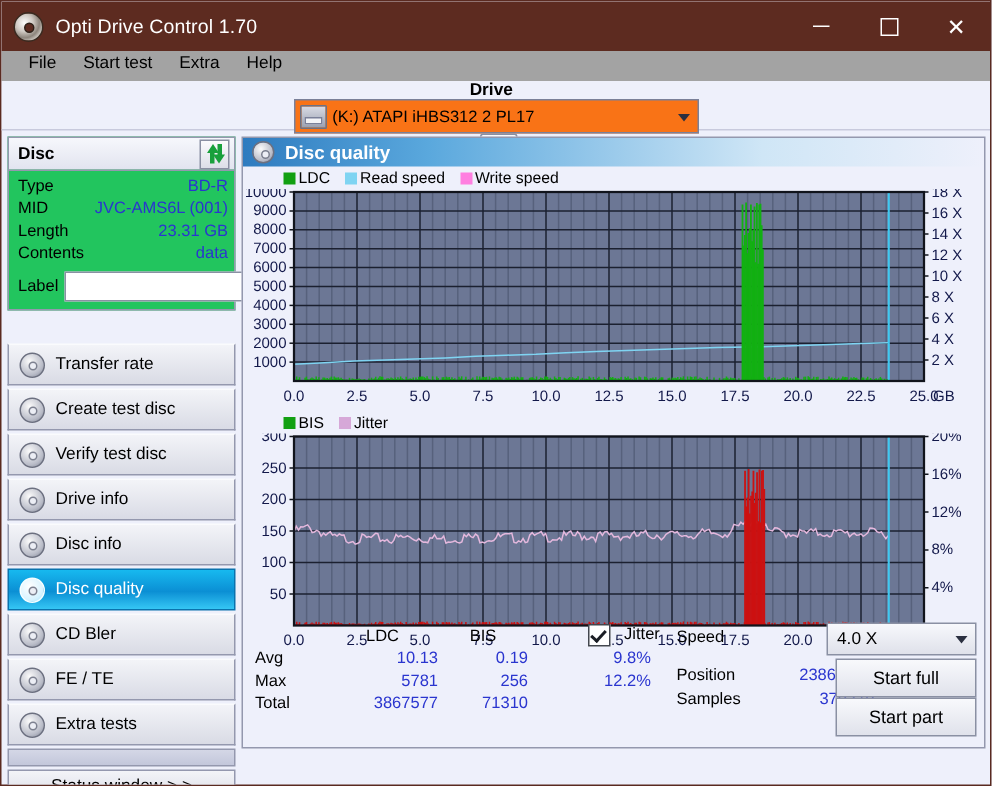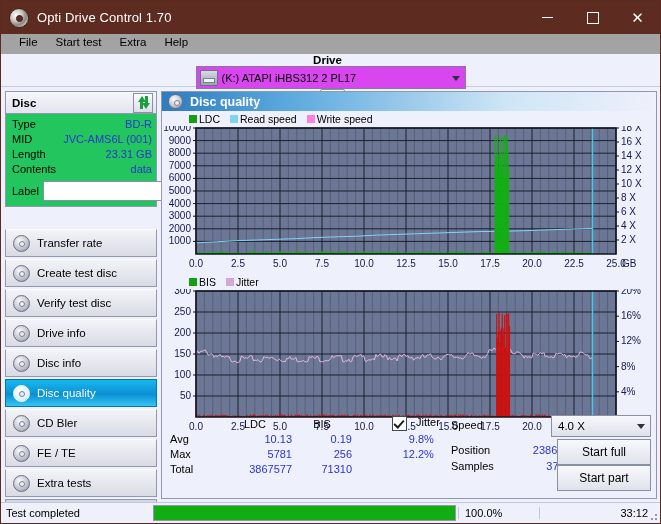--- a/index.html
+++ b/index.html
@@ -48,21 +48,21 @@
     padding-left:9px;gap:0px;
   }
   .menu-item{padding:2px 9px;font-size:11.5px;color:#000;}
   
   .toolbar{
     height:32px;background:#eef0fb;display:flex;align-items:center;
     padding:0 6px;border-bottom:1px solid #c8cadd;flex-direction:column;
   }
   .tb-label{font-weight:bold;font-size:11.5px;margin-right:10px;margin-left:4px;}
   .drive-combo{
-    flex:none;width:268px;height:21px;background:#d946ef;border:1px solid #7a8099;
+    flex:none;width:268px;height:21px;background:#f97316;border:1px solid #7a8099;
     display:flex;align-items:center;position:relative;font-size:11px;
   }
   .drive-combo .dicon{
     width:16px;height:14px;margin:0 4px 0 3px;flex:none;
     background:linear-gradient(#d9dbe4,#9aa0b0);
     border:1px solid #6b7184;border-radius:1px;position:relative;
   }
   .drive-combo .dicon:after{
     content:"";position:absolute;left:2px;top:7px;width:10px;height:3px;background:#f2f3f7;border:1px solid #7a8099;
   }
@@ -1588,26 +1588,13 @@
             <span>4.0 X</span>
             <div class="combo-arrow"></div>
           </div>
           <div class="btn-big btn-full">Start full</div>
           <div class="btn-big btn-part">Start part</div>
         </div>
       </div>
     </div>
   </div>
 
-  <div class="statusbar">
-    <div class="sb-text">Test completed</div>
-    <div class="sb-progress">
-      <div class="sb-fill" id="sb-fill" style="width: 100%;"></div>
-    </div>
-    <div class="sb-pct">100.0%</div>
-    <div class="sb-time">33:12</div>
-    <div class="grip">
-      <i style="left:7px;top:7px"></i>
-        <i style="left:3px;top:7px"></i>
-        <i style="left:7px;top:3px"></i>
-    </div>
-  </div>
 </div>
 
 </body></html>

